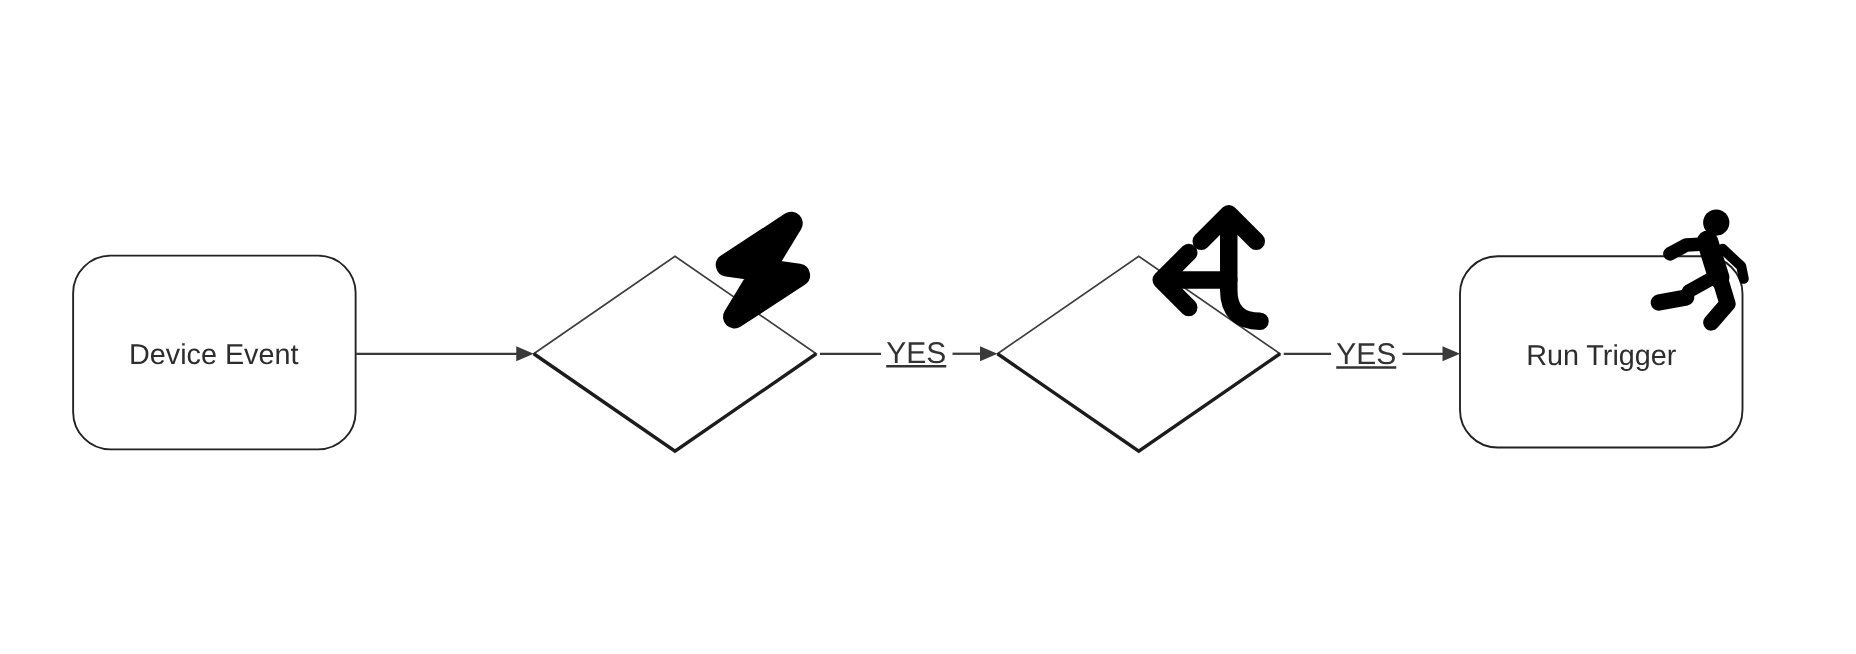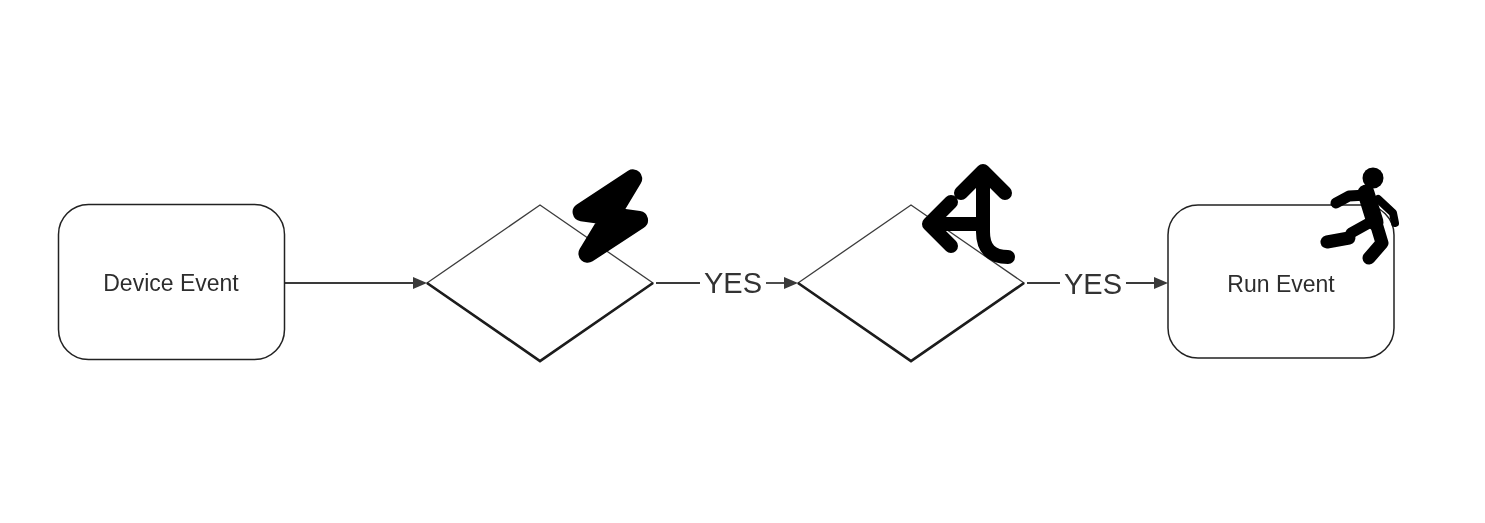--- a/index.html
+++ b/index.html
@@ -18,25 +18,26 @@
     font-size: 23px;
     line-height: 28px;
     color: #2d2d2d;
     white-space: pre-line;
     text-align: center;
     pointer-events: none;
   }
   .edge-label {
     position: absolute;
     transform: translate(-50%, -50%);
-    font-size: 29px;
+    font-size: 24px;
     color: #333333;
     background: #ffffff;
     padding: 0 4px;
     pointer-events: none;
+    text-decoration: underline;
   }
 </style>
 </head>
 <body>
 
 <div id="canvas">
 
   <svg id="shapes" width="1485" height="523" viewBox="0 0 1485 523">
 
     <g stroke="#3a3a3a" stroke-width="1.8" fill="#3a3a3a">
@@ -89,19 +90,19 @@
       <path d="M1376 223 L1382 243 L1369 258" stroke-width="13"></path>
       <path d="M1369 223 L1351 233" stroke-width="11"></path>
       <path d="M1327 242 L1349 238" stroke-width="13"></path>
     </g>
   </svg>
 
   <div class="label" style="left:171px; top:283px;">Device Event</div>
 
 
 
-  <div class="label" style="left:1281px; top:284px;">Run Event</div>
+  <div class="label" style="left:1281px; top:284px;">Run Trigger</div>
 
   <div class="edge-label" style="left:733px; top:283px;">YES</div>
 
   <div class="edge-label" style="left:1093px; top:284px;">YES</div>
 
 </div>
 
 </body></html>

